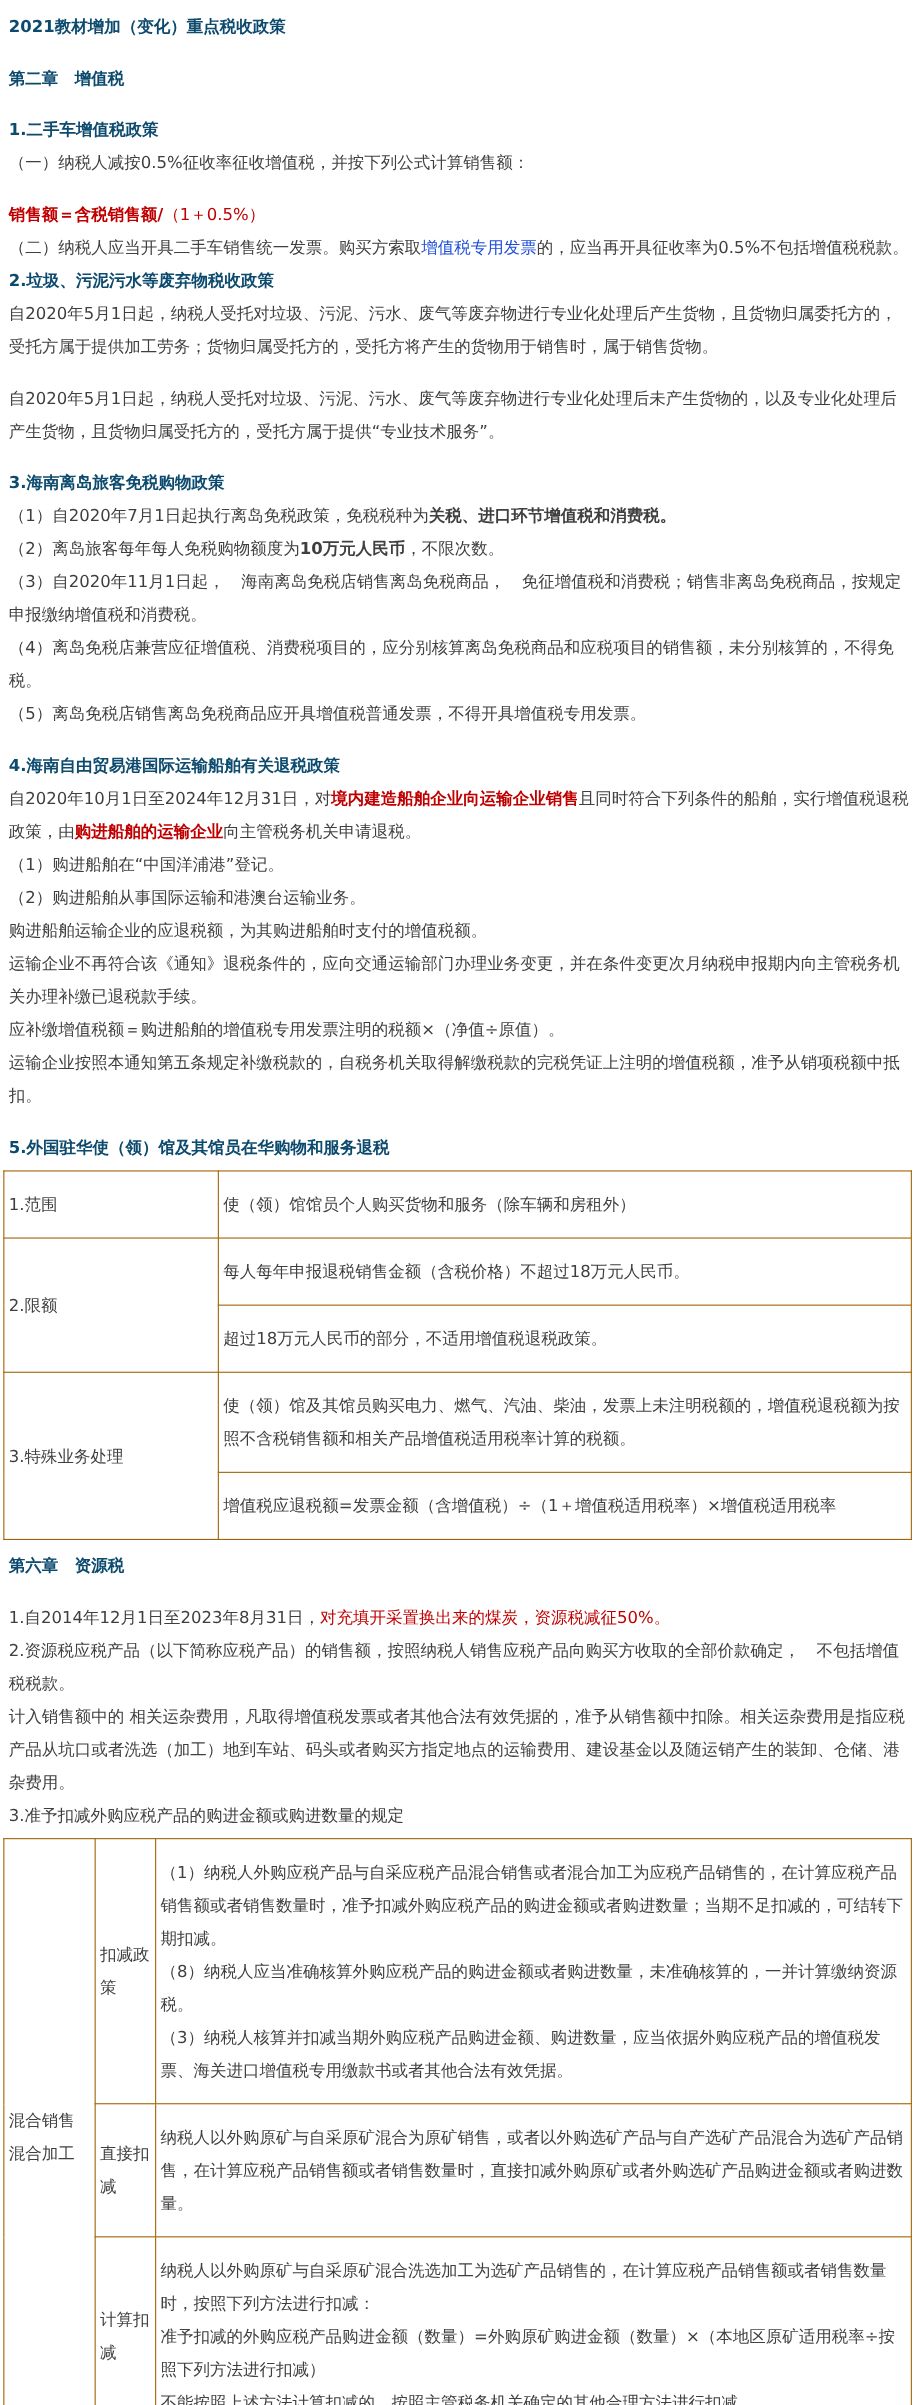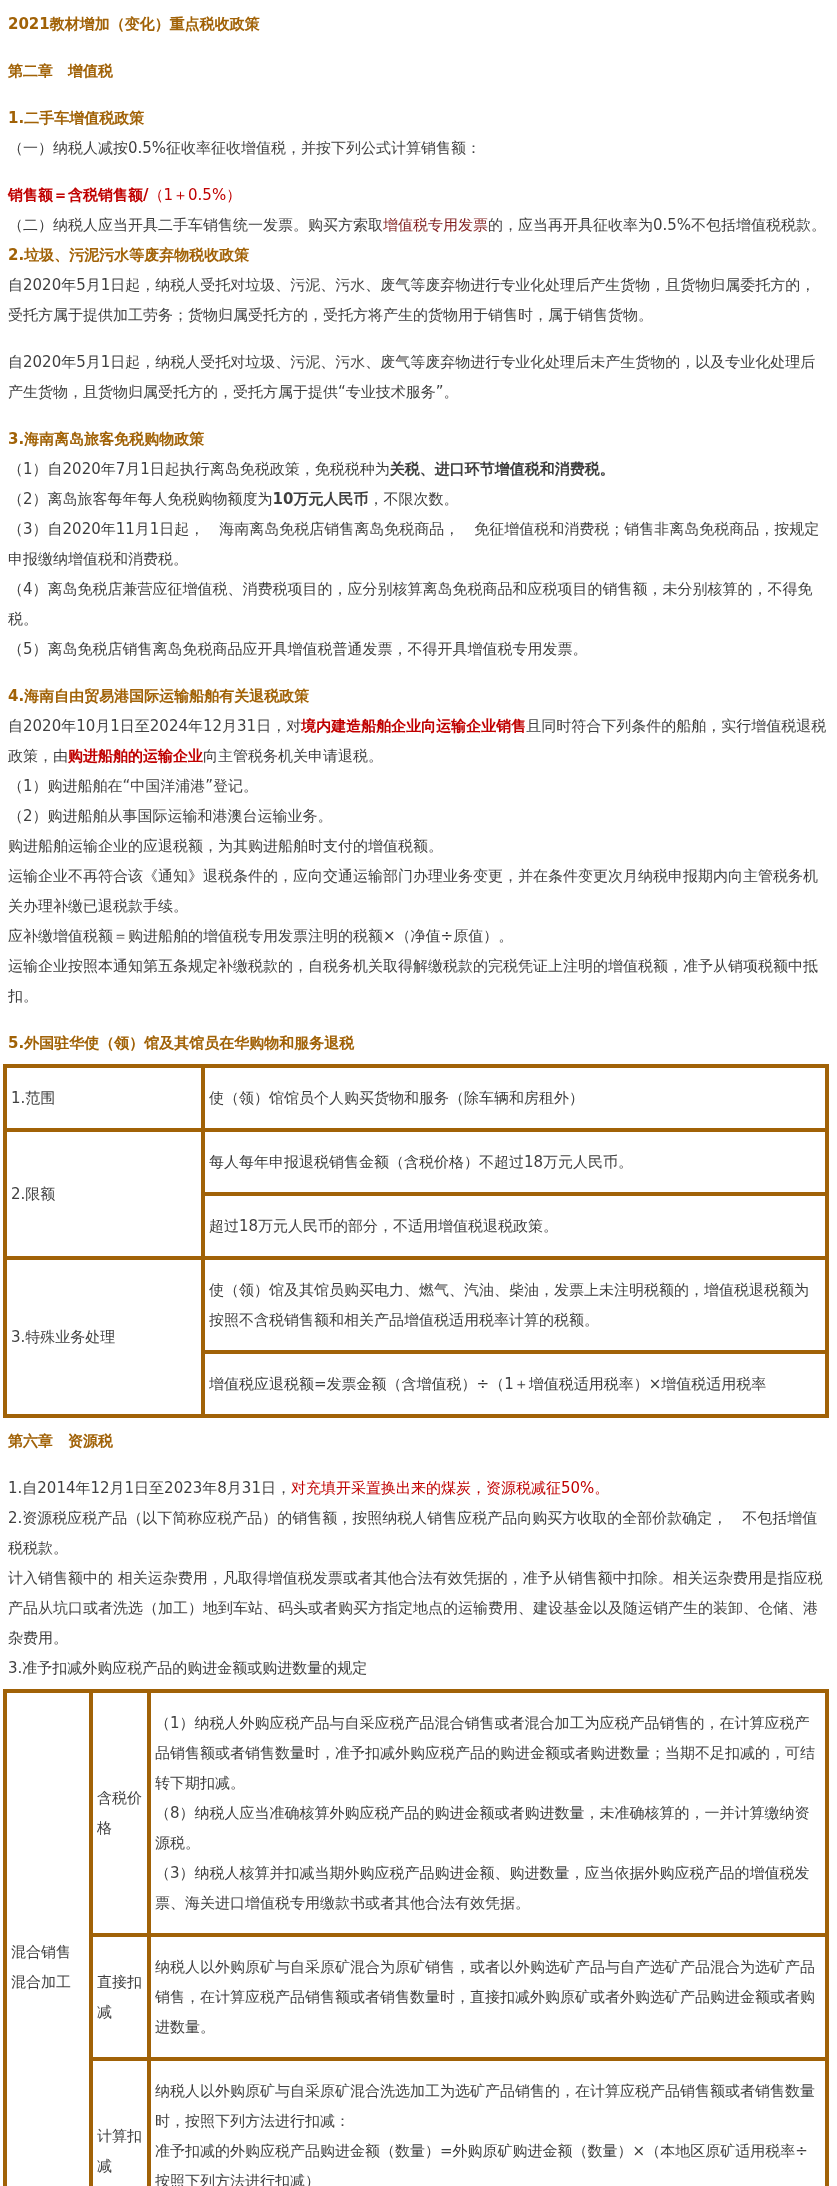--- a/index.html
+++ b/index.html
@@ -6,34 +6,34 @@
   body {
     width:837px;
     box-sizing:border-box;
     padding:9px 8px 4px 8px;
     font-family:"DejaVu Sans", sans-serif;
     font-size:15px;
     line-height:30px;
     color:#3f3f3f;
   }
   p { margin:0; }
-  .h { font-weight:bold; color:#a16207; }
+  .h { font-weight:bold; color:#0c4a6e; }
   .gap { margin-top:17px; }
   .red { color:#c00000; }
   .red-b { color:#c00000; font-weight:bold; }
   .b { font-weight:bold; }
-  .blue { color:#7f1d1d; }
+  .blue { color:#1d4ed8; }
   table {
     border-collapse:collapse;
     width:826px;
     margin:6px 0 8px -5px;
     table-layout:fixed;
   }
   td {
-    border:4px solid #a16207;
+    border:1px solid #a16207;
     padding:15px 4px;
     vertical-align:middle;
     word-break:break-all;
   }
   td p { margin:0; }
   .t1-label { width:186px; }
   .t2-group { width:74px; }
   .t2-label { width:46px; }
   .pre { white-space:pre-line; }
 </style>
@@ -101,21 +101,21 @@
   <p class="gap"><span>1.自2014年12月1日至2023年8月31日，</span><span class="red">对充填开采置换出来的煤炭，资源税减征50%。</span></p>
   <p>2.资源税应税产品（以下简称应税产品）的销售额，按照纳税人销售应税产品向购买方收取的全部价款确定，　不包括增值税税款。</p>
   <p>计入销售额中的 相关运杂费用，凡取得增值税发票或者其他合法有效凭据的，准予从销售额中扣除。相关运杂费用是指应税产品从坑口或者洗选（加工）地到车站、码头或者购买方指定地点的运输费用、建设基金以及随运销产生的装卸、仓储、港杂费用。</p>
   <p>3.准予扣减外购应税产品的购进金额或购进数量的规定</p>
 
   <table>
     <tbody>
         <tr>
       <td class="t2-group pre" rowspan="3">混合销售
 混合加工</td>
-      <td class="t2-label">含税价格</td>
+      <td class="t2-label">扣减政策</td>
       <td>
         <p>（1）纳税人外购应税产品与自采应税产品混合销售或者混合加工为应税产品销售的，在计算应税产品销售额或者销售数量时，准予扣减外购应税产品的购进金额或者购进数量；当期不足扣减的，可结转下期扣减。</p>
         <p>（8）纳税人应当准确核算外购应税产品的购进金额或者购进数量，未准确核算的，一并计算缴纳资源税。</p>
         <p>（3）纳税人核算并扣减当期外购应税产品购进金额、购进数量，应当依据外购应税产品的增值税发票、海关进口增值税专用缴款书或者其他合法有效凭据。</p>
       </td>
     </tr>
     <tr>
       <td class="t2-label">直接扣减</td>
       <td>
         <p>纳税人以外购原矿与自采原矿混合为原矿销售，或者以外购选矿产品与自产选矿产品混合为选矿产品销售，在计算应税产品销售额或者销售数量时，直接扣减外购原矿或者外购选矿产品购进金额或者购进数量。</p>

